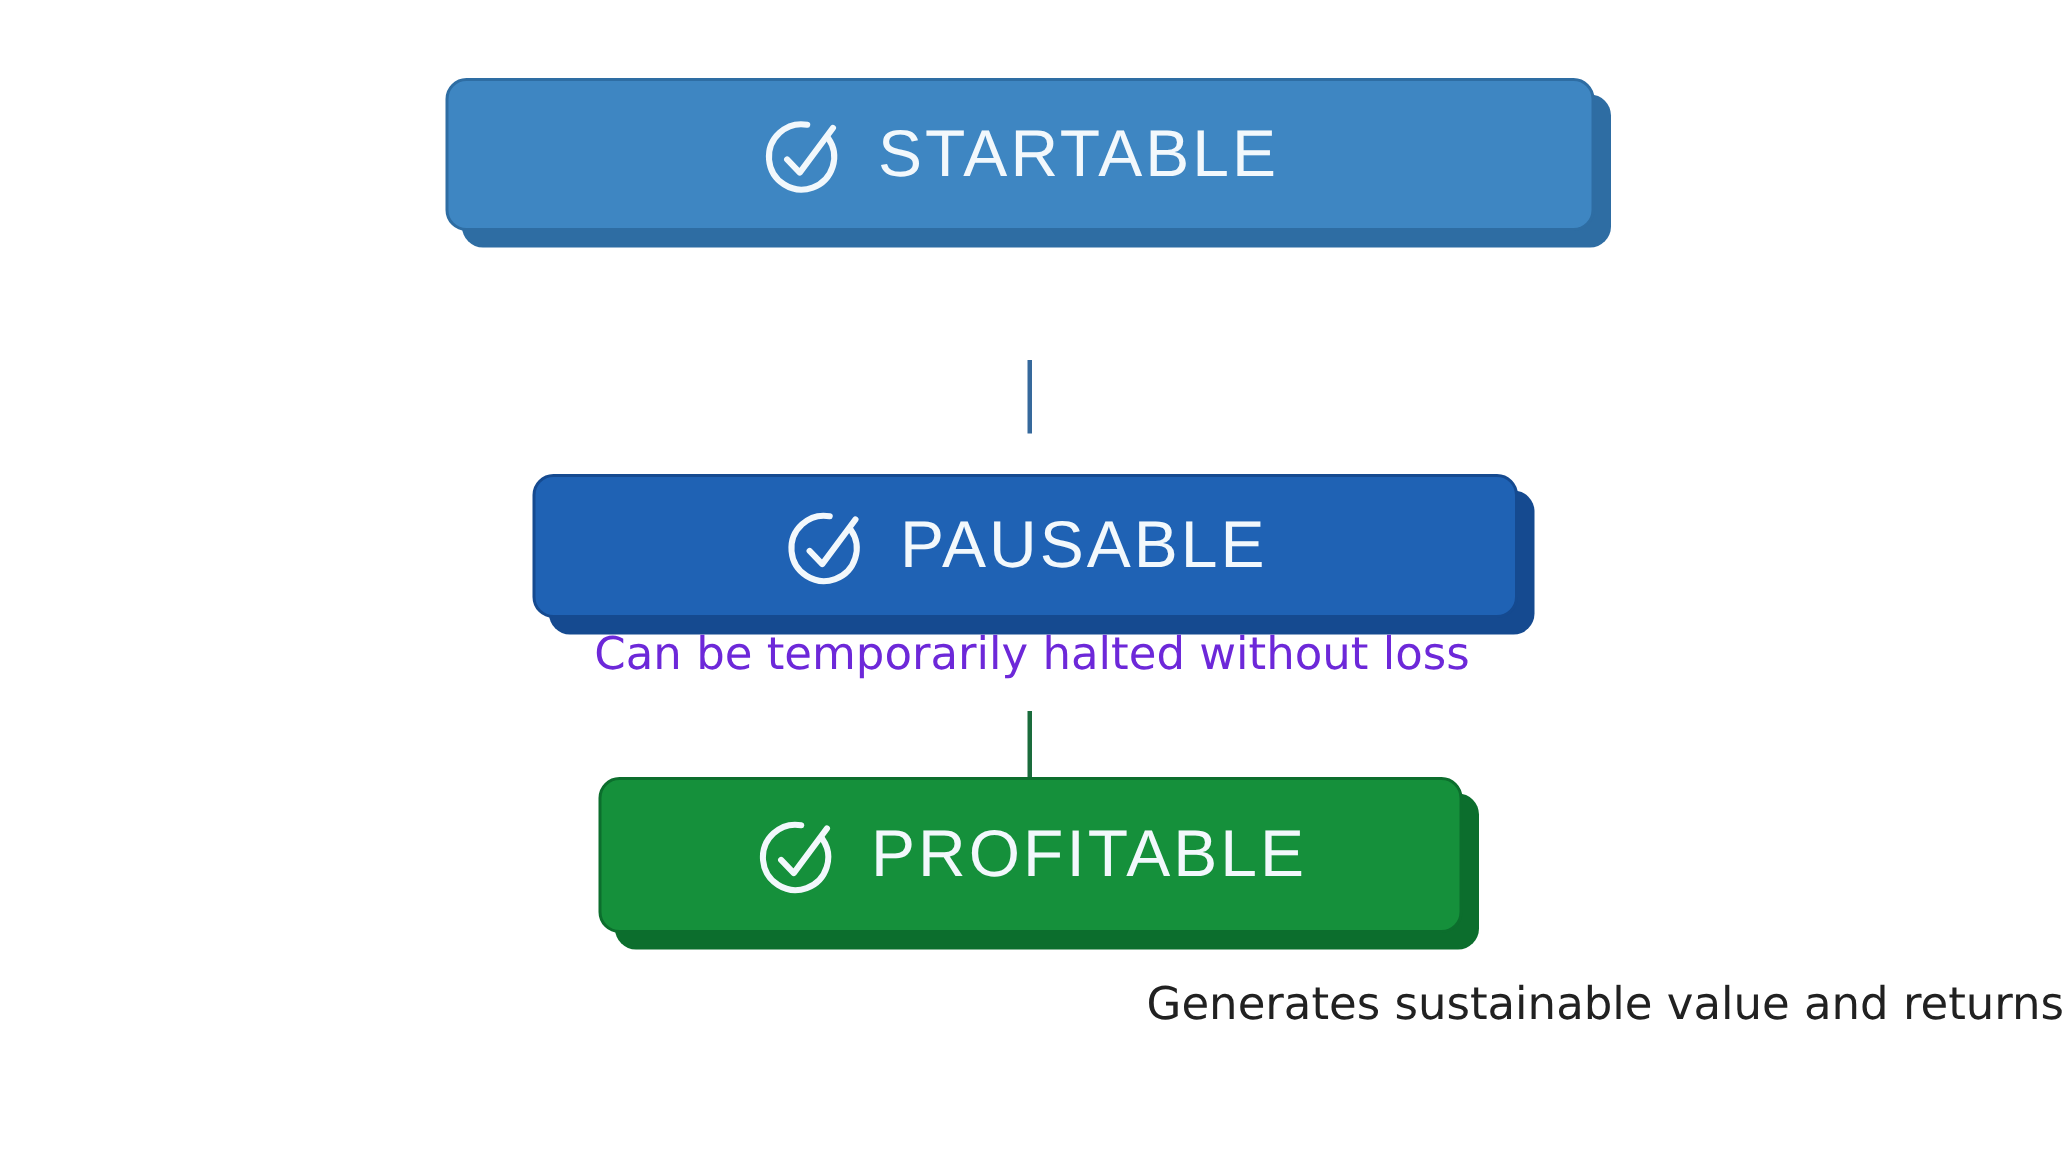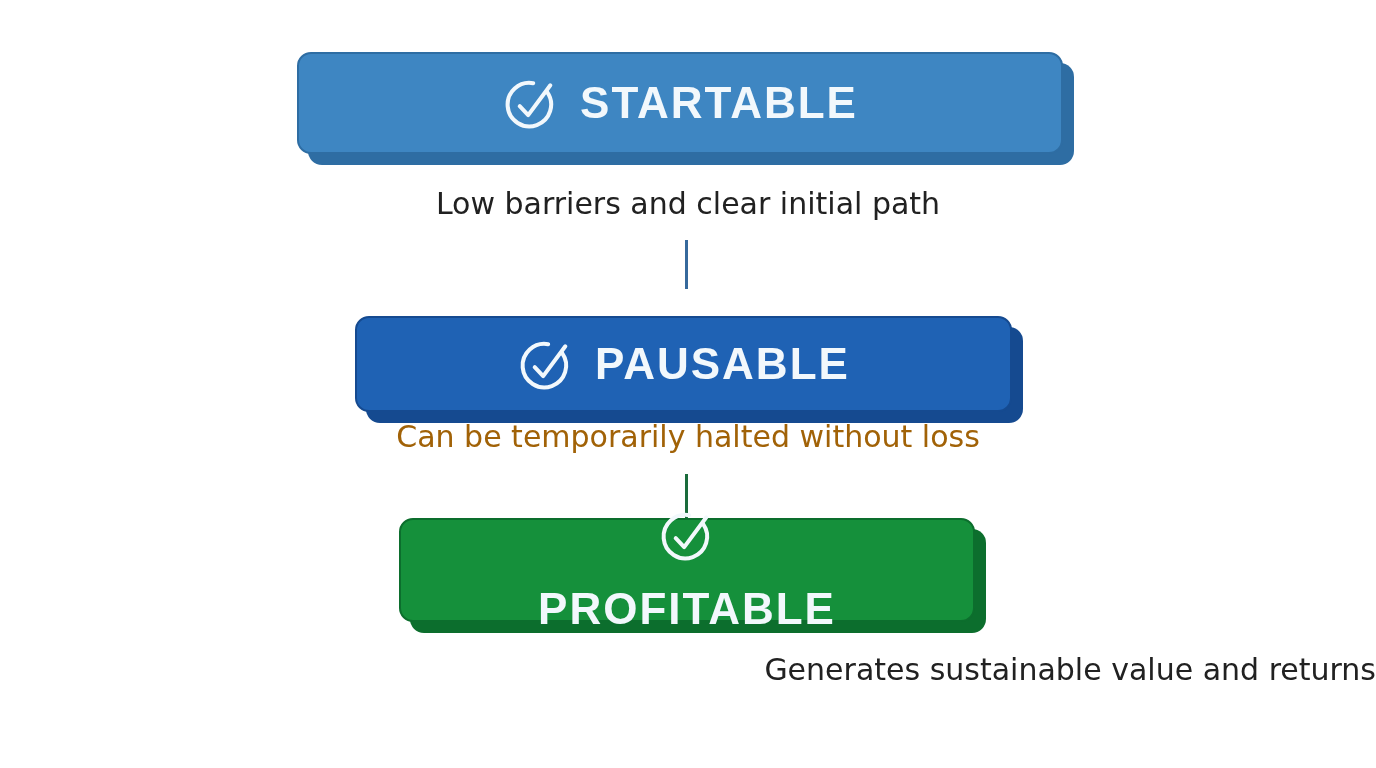--- a/index.html
+++ b/index.html
@@ -22,21 +22,21 @@
     border: 2px solid var(--edge);
     border-radius: 14px;
     box-shadow: 11px 11px 0 var(--edge);
   }
   .box--1 { left: 297px; top: 52px;  width: 766px; height: 102px; }
   .box--2 { left: 355px; top: 288px; width: 657px; height: 96px; margin-top: 28px;  }
   .box--3 { left: 399px; top: 518px; width: 576px; height: 104px; }
   .box-label {
     font-size: 44px;
     letter-spacing: 2px;
-    font-weight: 700;
+    font-weight: 400;
     white-space: nowrap;
   }
   .check-icon { flex: 0 0 auto; display: block; }
   .caption {
     position: absolute;
     left: 0;
     width: 100%;
     text-align: center;
     font-size: 30px;
     line-height: 38px;
@@ -58,36 +58,35 @@
 
 <div class="canvas">
 
   <div class="box box--1" style="--fill: #3e86c2; --edge: #2e6da3; color: rgb(242, 248, 252);">
     <svg class="check-icon" width="58" height="58" viewBox="0 0 72 72" fill="none" stroke="currentColor" stroke-width="5" stroke-linecap="round" stroke-linejoin="round">
       <path d="M 38.7 11.4 A 27 27 0 1 0 56.1 22.5"></path>
       <path d="M 22 40 L 32.5 51 L 60 14"></path>
     </svg>
     <span class="box-label">STARTABLE</span>
   </div>
-  <div class="caption caption--1" style="color: rgb(33, 33, 33);">Low barriers and clear initial path</div>
 
   <div class="connector connector--1" style="--line: #36699c;"></div>
 
   <div class="box box--2" style="--fill: #1f62b4; --edge: #154a90; color: rgb(242, 248, 252);">
     <svg class="check-icon" width="58" height="58" viewBox="0 0 72 72" fill="none" stroke="currentColor" stroke-width="5" stroke-linecap="round" stroke-linejoin="round">
       <path d="M 38.7 11.4 A 27 27 0 1 0 56.1 22.5"></path>
       <path d="M 22 40 L 32.5 51 L 60 14"></path>
     </svg>
     <span class="box-label">PAUSABLE</span>
   </div>
-  <div class="caption caption--2" style="color: #a16207;">Can be temporarily halted without loss</div>
+  <div class="caption caption--2" style="color: #6d28d9;">Can be temporarily halted without loss</div>
 
   <div class="connector connector--2" style="--line: #1a6c3c;"></div>
 
-  <div class="box box--3" style="--fill: #15903b; --edge: #0c6e2d; color: rgb(242, 248, 252); flex-direction: column;">
+  <div class="box box--3" style="--fill: #15903b; --edge: #0c6e2d; color: rgb(242, 248, 252);">
     <svg class="check-icon" width="58" height="58" viewBox="0 0 72 72" fill="none" stroke="currentColor" stroke-width="5" stroke-linecap="round" stroke-linejoin="round">
       <path d="M 38.7 11.4 A 27 27 0 1 0 56.1 22.5"></path>
       <path d="M 22 40 L 32.5 51 L 60 14"></path>
     </svg>
     <span class="box-label">PROFITABLE</span>
   </div>
   <div class="caption caption--3" style="color: rgb(33, 33, 33); text-align: right;">Generates sustainable value and returns</div>
 
 </div>
 

